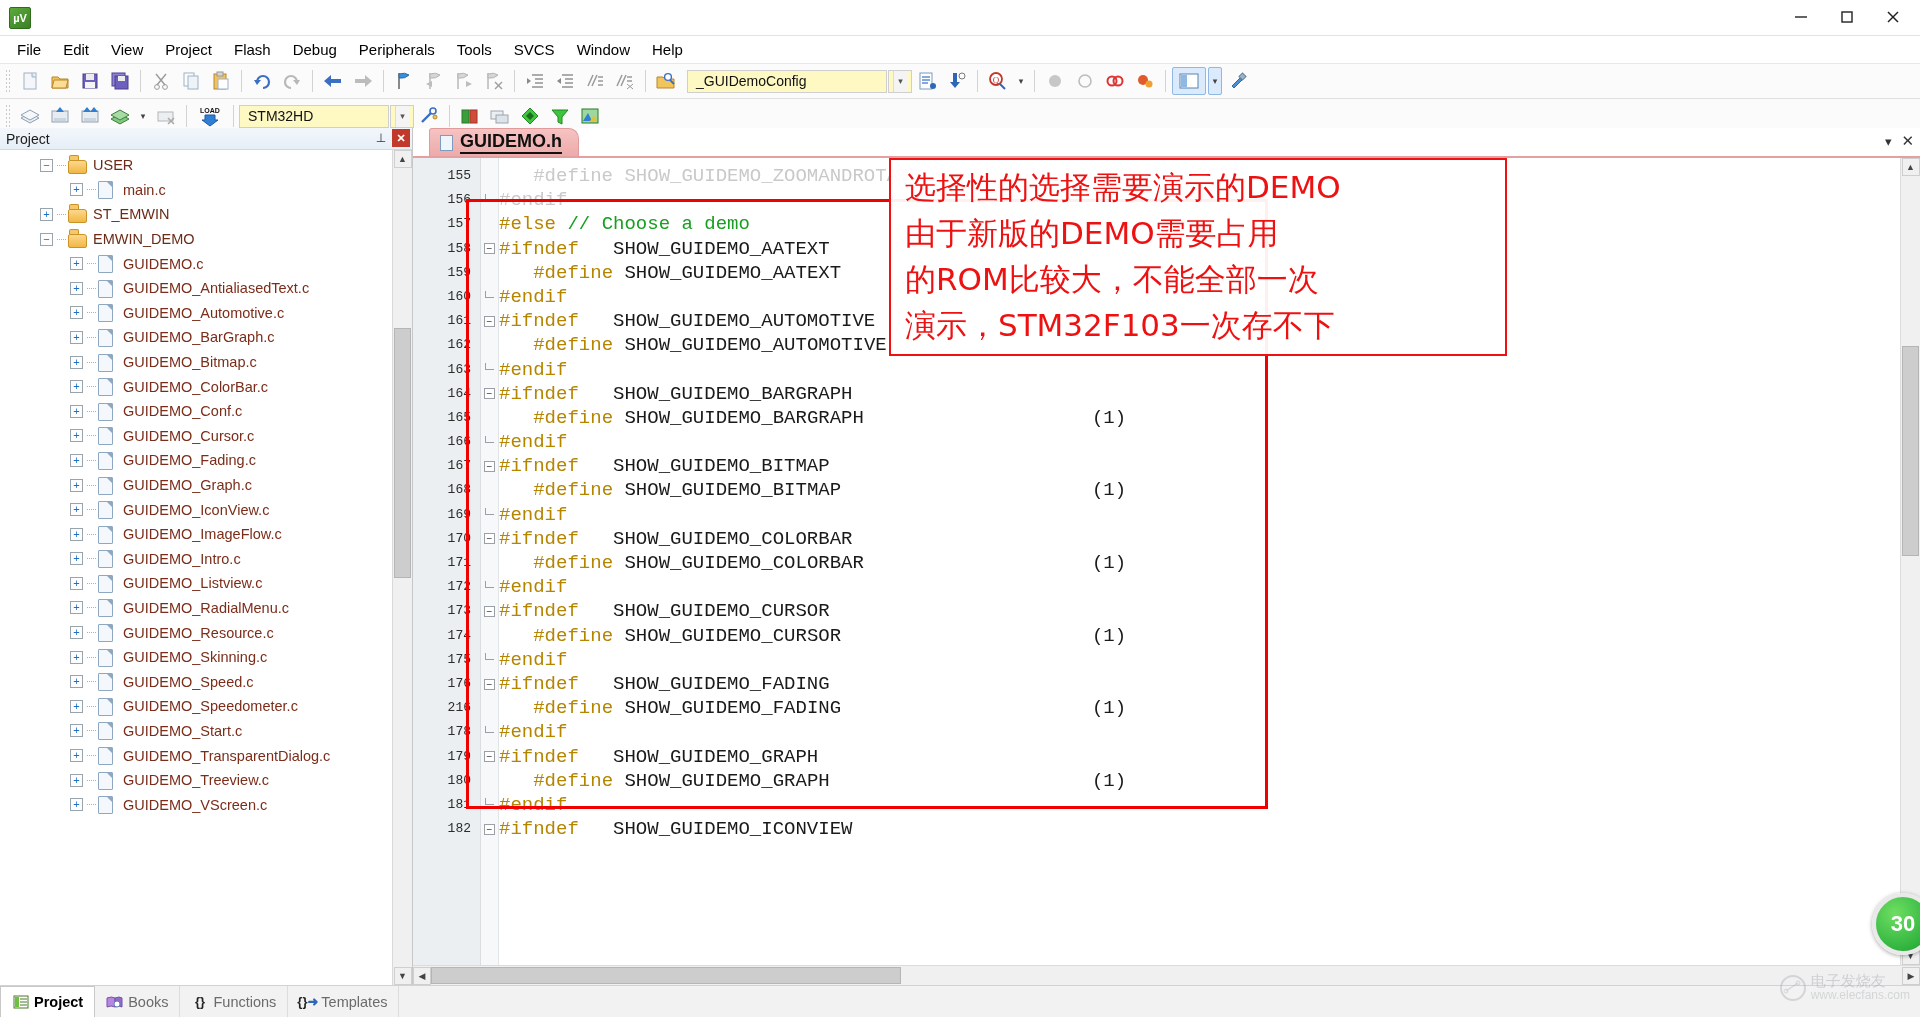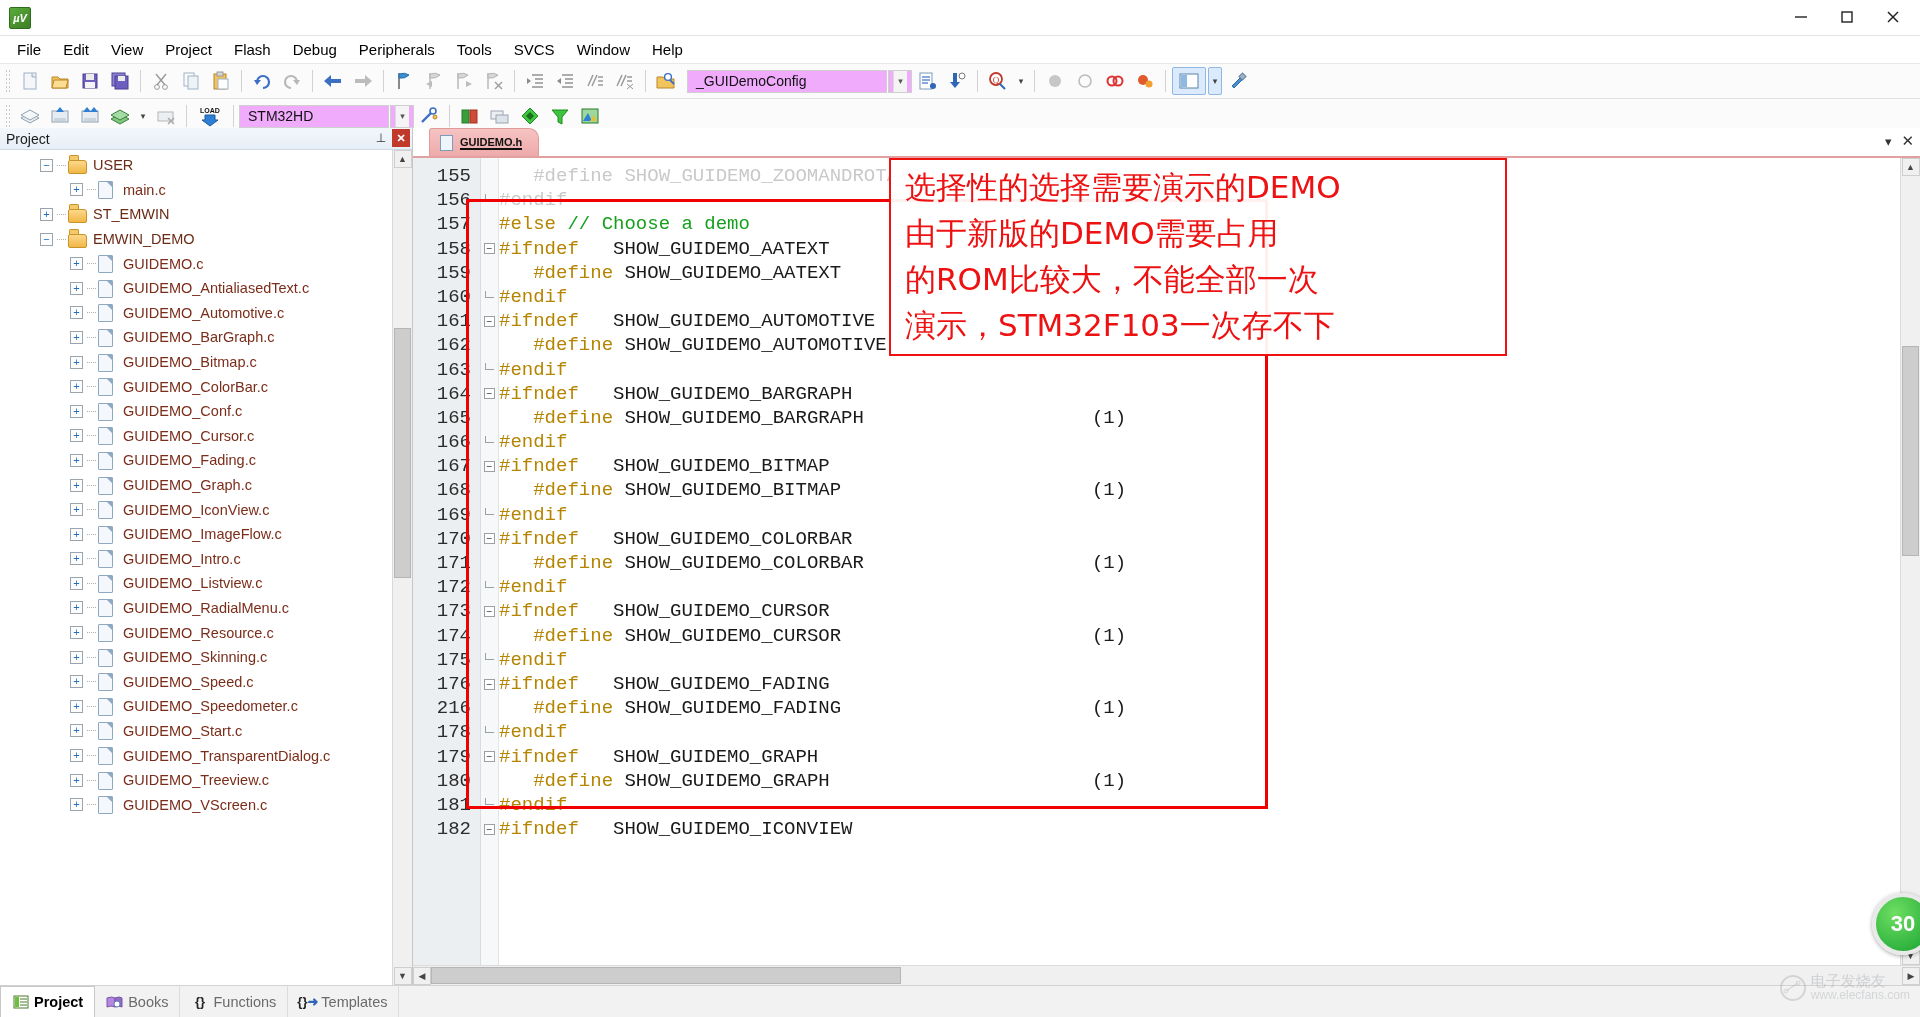--- a/index.html
+++ b/index.html
@@ -9,21 +9,20 @@
     font-family:"Liberation Sans", sans-serif;
     background:#ffffff;
     overflow:hidden;
     position:relative;
   }
   
   #titlebar{
     height:36px; display:flex; align-items:center;
     background:#ffffff; border-bottom:1px solid #e3e3e3;
     position:relative;
-    font-style:italic;
   }
   #app-icon{
     width:22px;height:22px;margin-left:9px;margin-right:8px;
     background:linear-gradient(145deg,#5aab3a,#3d7f26);
     border:1px solid #2f6b1c;border-radius:2px;
     color:#fff;font-size:11px;font-weight:bold;
     display:flex;align-items:center;justify-content:center;
     font-family:"Liberation Sans",sans-serif;
   }
   #title-text{
@@ -54,21 +53,21 @@
     width:7px;height:24px;margin:0 3px;
     background-image:radial-gradient(#b9b9b9 1px, transparent 1px);
     background-size:3px 4px;opacity:.75;
   }
   .tb-btn{
     width:28px;height:28px;margin:0 1px;display:flex;align-items:center;justify-content:center;
     border:1px solid transparent;border-radius:2px;
   }
   .tb-sep{width:1px;height:22px;background:#d2d2d2;margin:0 5px;}
   .combo{
-    height:23px;min-width:0;border:1px solid #cfcfcf;background:#f0abfc;
+    height:23px;min-width:0;border:1px solid #cfcfcf;background:#fef9c3;
     display:flex;align-items:center;font-size:14px;color:#111;padding:0 4px;
   }
   .combo .cval{flex:1;padding-left:4px;white-space:nowrap;overflow:hidden;}
   .combo .carrow{
     width:19px;height:21px;border-left:1px solid #dcdcdc;background:#f4f4f4;
     display:flex;align-items:center;justify-content:center;font-size:9px;color:#555;
   }
   
   #main{
     position:absolute;left:0;top:128px;right:0;bottom:32px;display:flex;
@@ -138,29 +137,29 @@
   }
   #doc-tab{
     height:28px;display:flex;align-items:center;padding:0 16px 0 10px;
     background:linear-gradient(#f6c3c3,#eeaaaa);
     border:1px solid #e09b9b;border-bottom:none;border-radius:3px 10px 0 0;
     margin-left:16px;position:relative;
   }
   #doc-tab .tabdoc{
     width:13px;height:16px;background:#eef5fb;border:1px solid #7e9cbb;margin-right:7px;
   }
-  #doc-tab .tablbl{font-size:11px;font-weight:bold;color:#101010;border-bottom:2px solid #111;}
+  #doc-tab .tablbl{font-size:18px;font-weight:bold;color:#101010;border-bottom:2px solid #111;}
   #tabstrip .tab-right{position:absolute;right:6px;top:4px;display:flex;gap:10px;align-items:center;}
   .tcaret{font-size:13px;color:#333;}
   .tclose{font-size:15px;color:#333;}
   #code-scrollwrap{flex:1;display:flex;overflow:hidden;}
   #code-region{flex:1;display:flex;overflow:hidden;position:relative;background:#fff;}
   #gutter{
     width:68px;background:#eceff1;border-right:1px solid #d9dde0;
-    font-family:"Liberation Mono", monospace;font-size:19px;color:#2c2c2c;
+    font-family:"Liberation Mono", monospace;font-size:13px;color:#2c2c2c;
     text-align:right;padding-top:6px;flex:none;
   }
   .gline{height:24.2px;line-height:24.2px;padding-right:9px;}
   #foldcol{
     width:18px;background:#f7f8f9;border-right:1px solid #e2e5e7;padding-top:6px;flex:none;
   }
   .fline{height:24.2px;display:flex;align-items:center;justify-content:center;position:relative;}
   .foldbox{
     width:11px;height:11px;border:1px solid #9aa0a6;background:#fff;
     font-size:10px;line-height:9px;text-align:center;color:#333;

